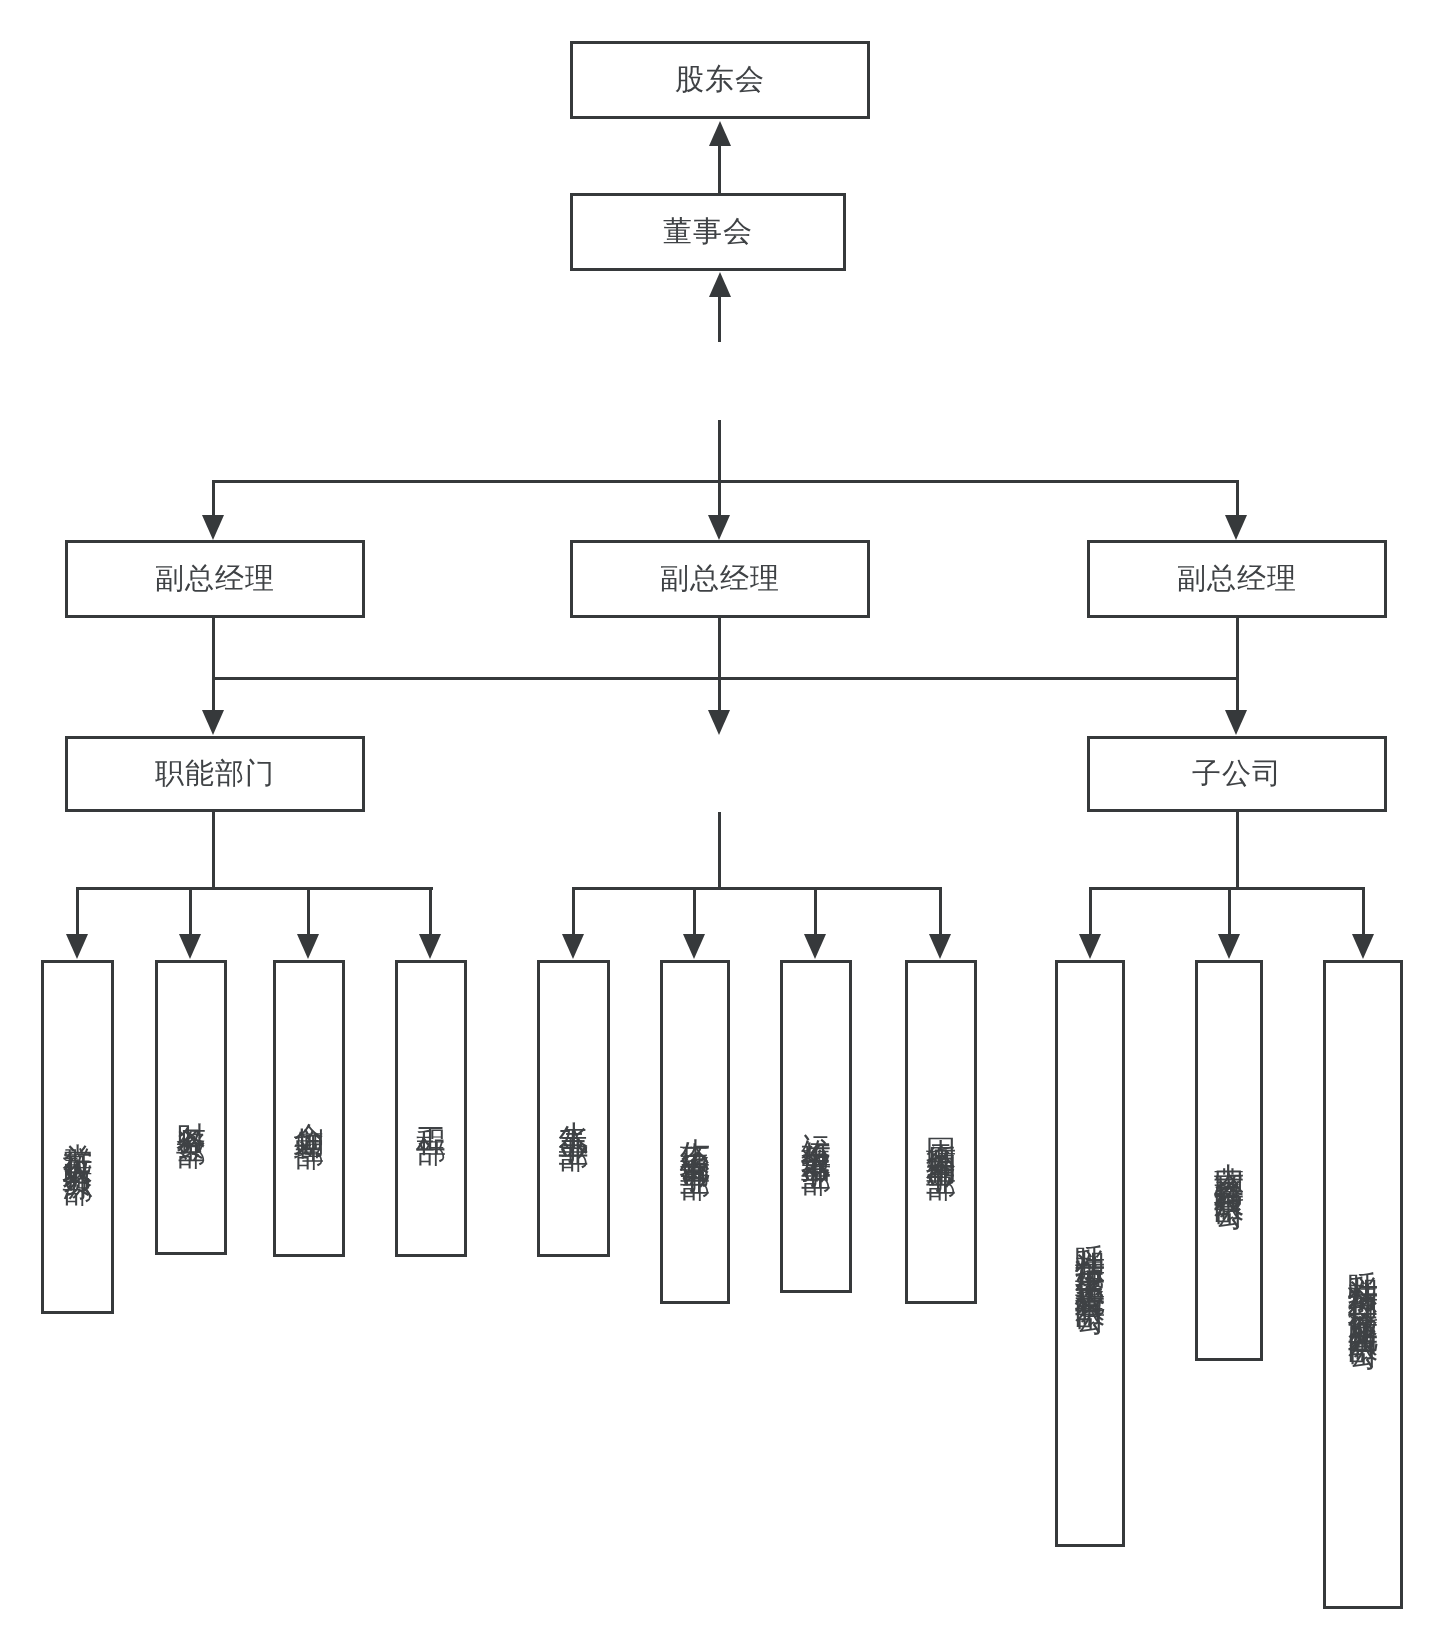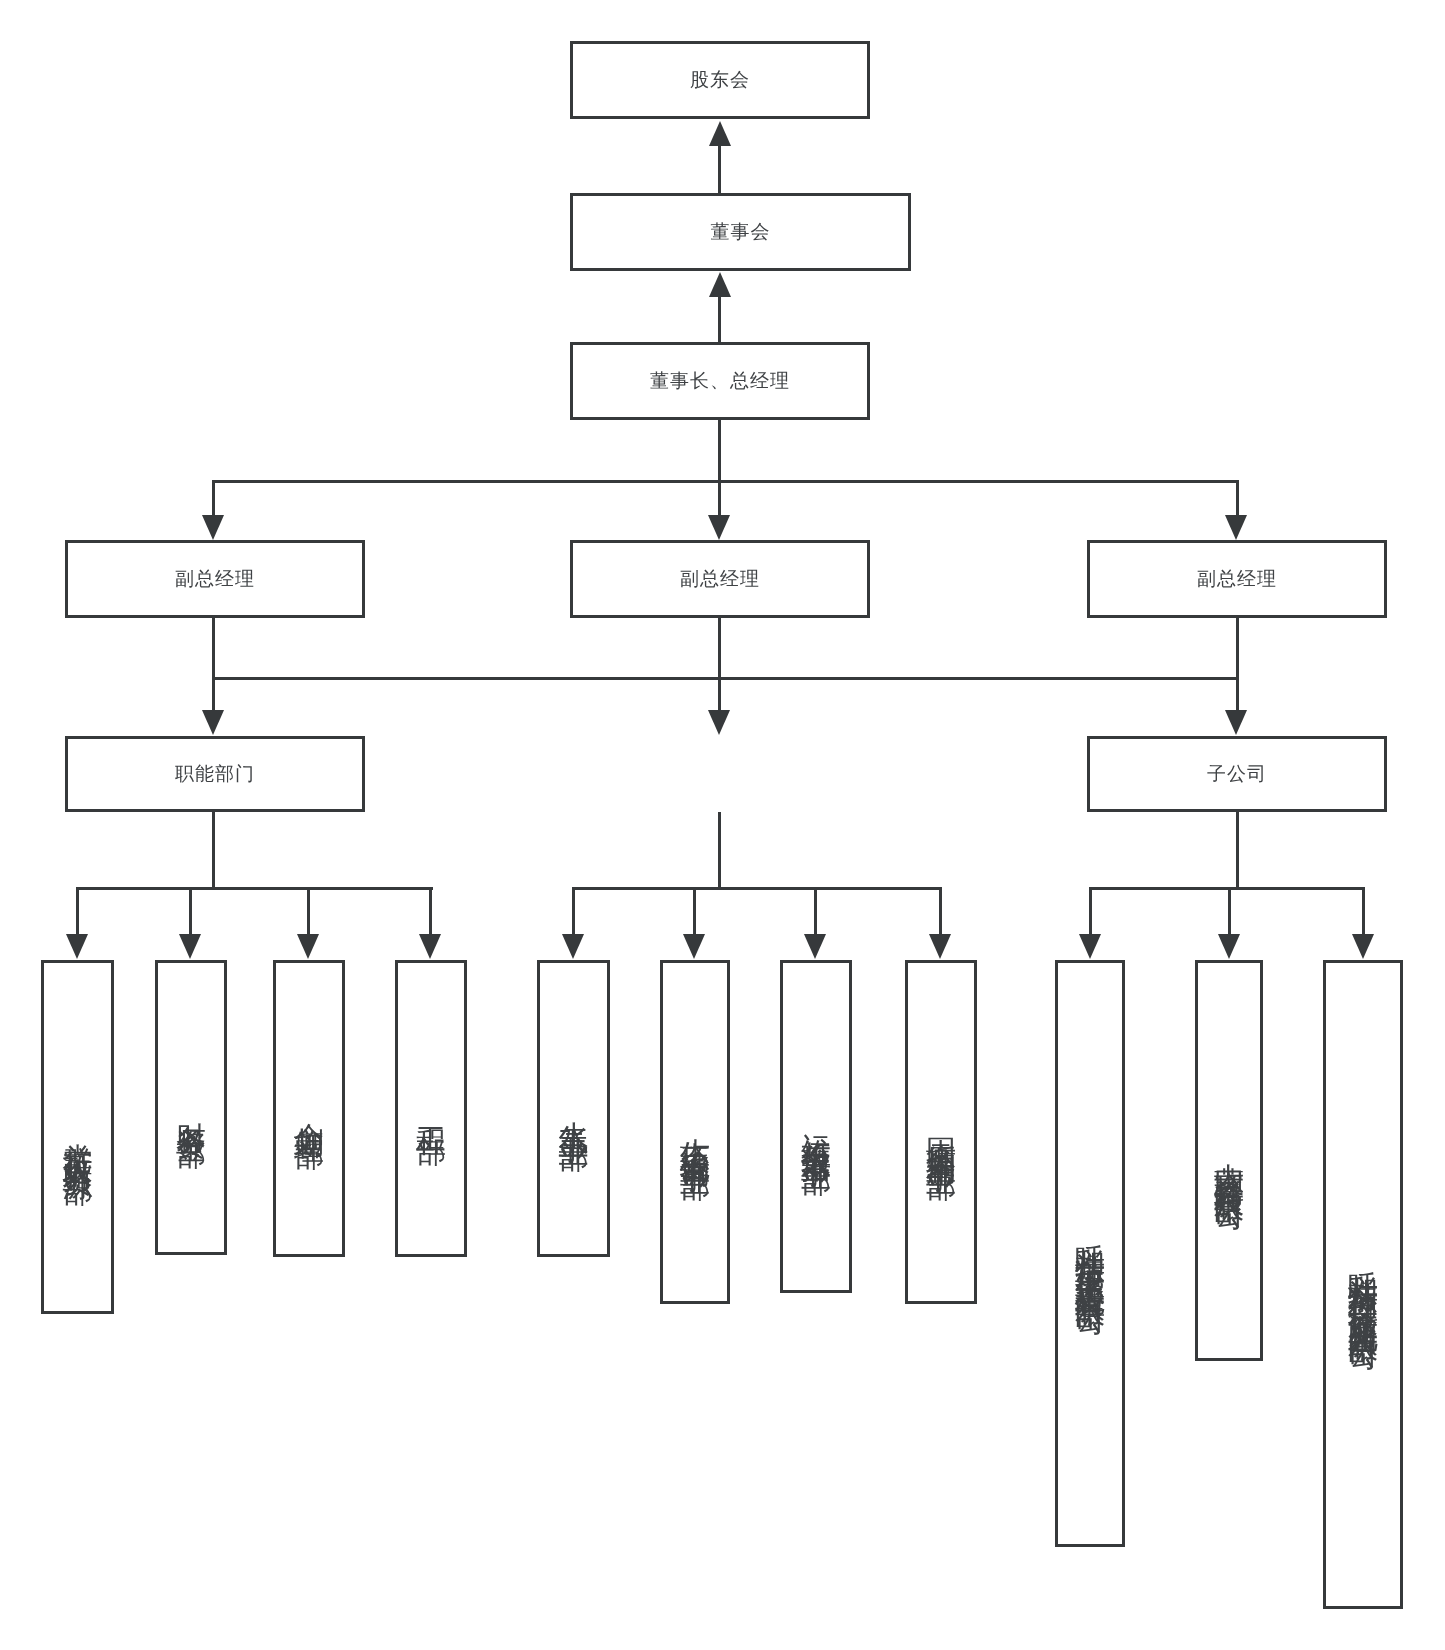--- a/index.html
+++ b/index.html
@@ -15,21 +15,21 @@
     font-family:"Liberation Sans", sans-serif;
     color:var(--text);
     overflow:hidden;
   }
   .hbox{
     position:absolute;
     box-sizing:border-box;
     border:3px solid var(--line);
     background:var(--bg);
     display:flex;align-items:center;justify-content:center;
-    font-size:19px;letter-spacing:1px;
+    font-size:29px;letter-spacing:1px;
     z-index:2;
   }
   .vbox{
     position:absolute;
     box-sizing:border-box;
     border:3px solid var(--line);
     background:var(--bg);
     display:flex;align-items:center;justify-content:center;
     z-index:2;
   }
@@ -55,25 +55,22 @@
   }
 </style>
 </head>
 <body>
 
 <div class="canvas">
 
   <div class="hbox" style="left:570px;top:41px;width:300px;height:78px;">
     <span>股东会</span>
   </div>
-  <div class="hbox" style="left:570px;top:193px;width:341px;height:78px;">
+  <div class="hbox" style="left:570px;top:193px;width:276px;height:78px;">
     <span>董事会</span>
-  </div>
-  <div class="hbox" style="left:570px;top:342px;width:300px;height:78px;">
-    <span>董事长、总经理</span>
   </div>
 
   <div class="hbox" style="left:65px;top:540px;width:300px;height:78px;">
     <span>副总经理</span>
   </div>
   <div class="hbox" style="left:570px;top:540px;width:300px;height:78px;">
     <span>副总经理</span>
   </div>
   <div class="hbox" style="left:1087px;top:540px;width:300px;height:78px;">
     <span>副总经理</span>

